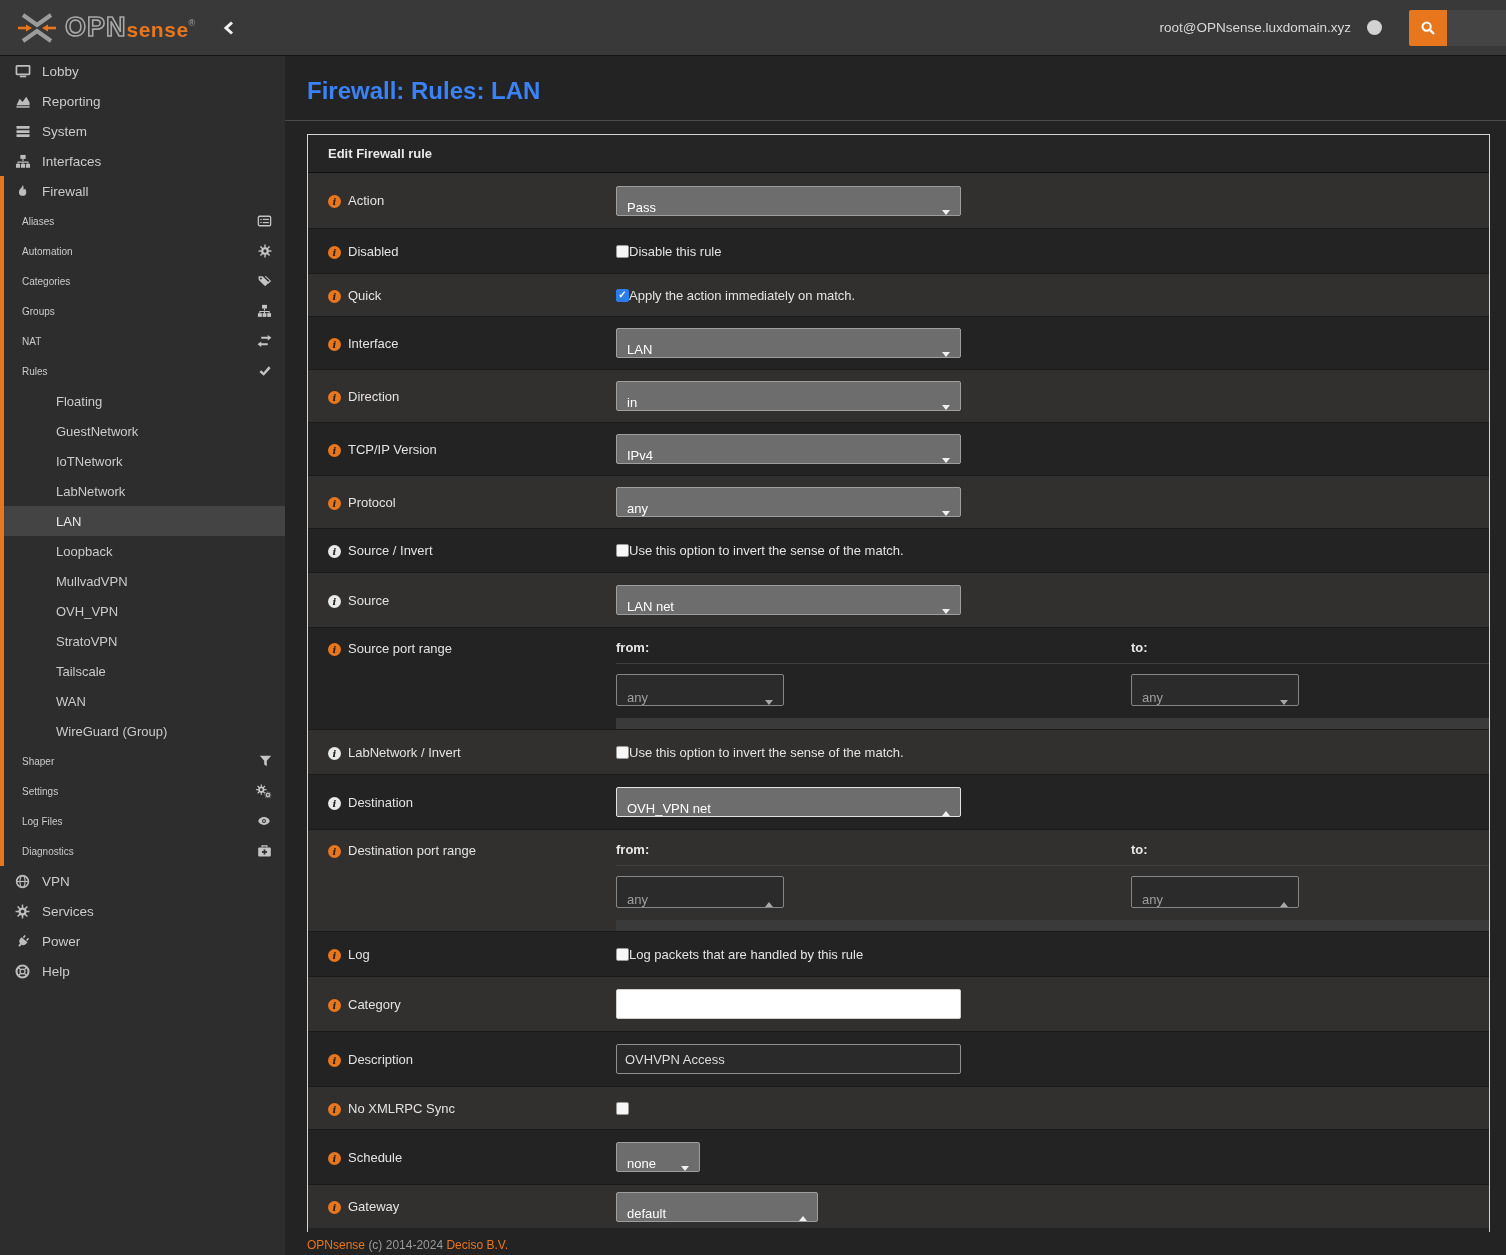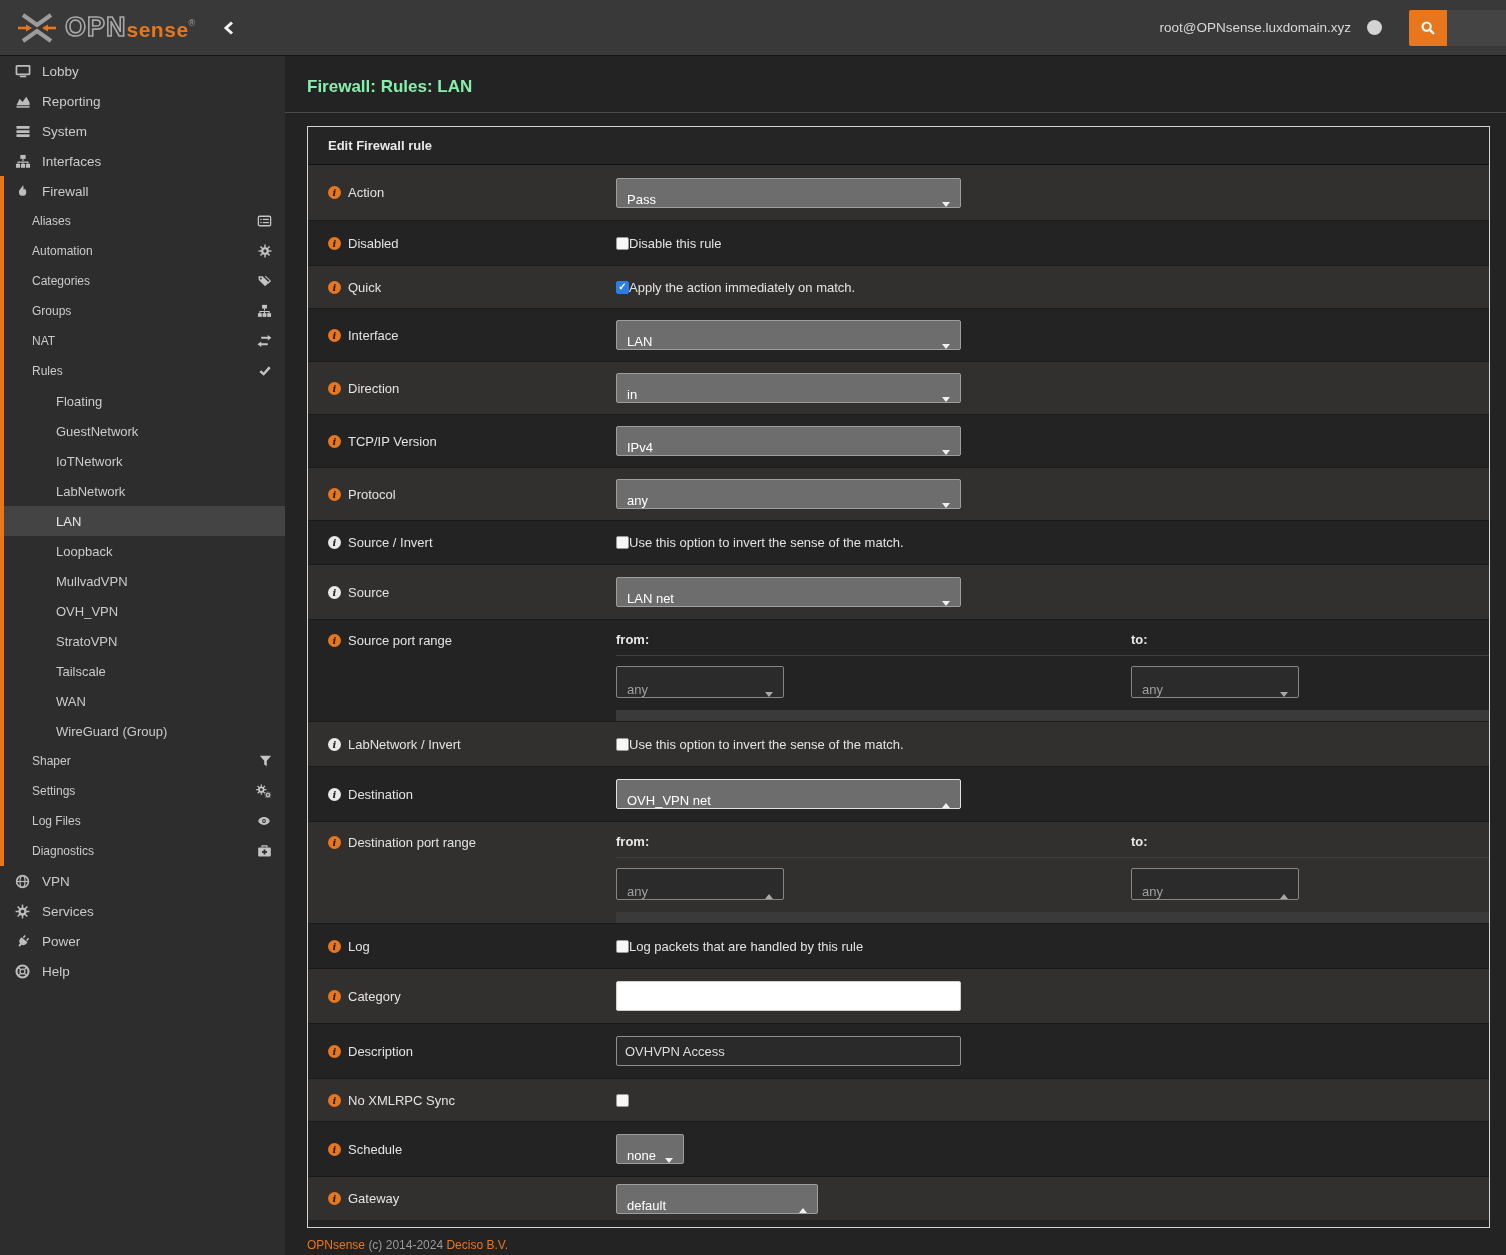--- a/index.html
+++ b/index.html
@@ -36,55 +36,55 @@
     font-size:13px;padding:0 6px}
 
   
   .sidebar{position:absolute;top:56px;left:0;bottom:0;width:285px;background:var(--side-bg)}
   .s-item,.s-sub,.s-sub2{height:30px;display:flex;align-items:center;font-size:13.5px;
     color:#cbcbcb;cursor:pointer;position:relative}
   .s-item{padding-left:14px}
   .s-item .ico{width:17px;margin-right:11px;display:flex;justify-content:center;color:#bdbdbd}
   .fw-wrap{border-left:4px solid var(--orange)}
   .fw-wrap .s-item{padding-left:10px}
-  .s-sub{padding-left:28px;font-size:12px}
+  .s-sub{padding-left:18px;font-size:10px}
   .s-sub2{padding-left:52px;font-size:13px}
   .r-ico{position:absolute;right:13px;top:50%;transform:translateY(-50%);color:#c4c4c4;display:flex}
   .s-sub2.active{background:#454444;color:#e9e9e9}
 
   
   .content{position:absolute;top:56px;left:285px;right:0;bottom:0;background:var(--content-bg)}
-  .page-title{font-size:17px;font-weight:700;color:#86efac;padding:21px 0 15px 22px}
+  .page-title{font-size:24px;font-weight:700;color:#3b82f6;padding:21px 0 15px 22px}
   .title-hr{border:0;border-top:1px solid #4a4a4a}
   .panel{margin:13px 16px 0 22px;border:1px solid #d4d4d4;height:1102px;overflow:hidden;background:var(--row-dark)}
   .panel-heading{height:38px;line-height:38px;padding-left:20px;background:#262525;
     border-bottom:1px solid #101010;font-weight:700;font-size:13px;color:#e9e9e9}
   .rows{}
   .row{display:flex;align-items:center}
   .row:nth-child(odd){background:var(--row-light)}
   .row:nth-child(even){background:var(--row-dark)}
   .row + .row{border-top:1px solid #1a1a1a}
   .h43{min-height:43px}.h44{min-height:44px}.h45{min-height:45px}.h53{min-height:53px}.h55{min-height:55px}
-  .lbl{flex:0 0 308px;padding-left:20px;display:flex;align-items:center;gap:7px;
+  .lbl{flex:0 0 308px;padding-left:20px;display:flex;align-items:flex-end;gap:7px;
     font-size:13px;color:var(--txt)}
   .ctl{flex:1;display:flex;align-items:center;padding-right:20px}
   .row-port{align-items:flex-start}
   .row-port .lbl{padding-top:13px}
   .row-port .ctl{display:block;padding-right:0}
 
   .info{width:13px;height:13px;border-radius:50%;background:var(--orange);color:#222;
     font:italic bold 10px "DejaVu Serif",serif;display:inline-flex;align-items:center;
     justify-content:center;flex:0 0 13px;cursor:pointer}
   .info::after{content:"i"}
   .info.white{background:#e9e9e9}
 
   .sel{height:30px;background:var(--sel-bg);border:1px solid var(--sel-border);border-radius:2px;
     color:#fff;font-size:13px;display:flex;align-items:flex-end;justify-content:space-between;
     padding:0 10px;cursor:pointer}
-  .w345{width:345px}.w202{width:202px}.w82{width:68px}
+  .w345{width:345px}.w202{width:202px}.w82{width:84px}
   .sel.focused{border-color:#e2e2e2}
   .car{width:0;height:0;border-left:4px solid transparent;border-right:4px solid transparent}
   .car.down{border-top:5px solid #f0f0f0}
   .car.up{border-bottom:5px solid #f0f0f0}
   .sel.port{height:32px;width:168px;background:#2c2b2b;border-color:#868686;color:#9f9f9f}
   .sel.port .car.down{border-top-color:#a8a8a8}
   .sel.port .car.up{border-bottom-color:#a8a8a8}
 
   .cb-wrap{display:flex;align-items:center;gap:0;cursor:pointer}
   .cb{width:13px;height:13px;background:#f7f7f7;border:1px solid #9a9a9a;border-radius:2px;

